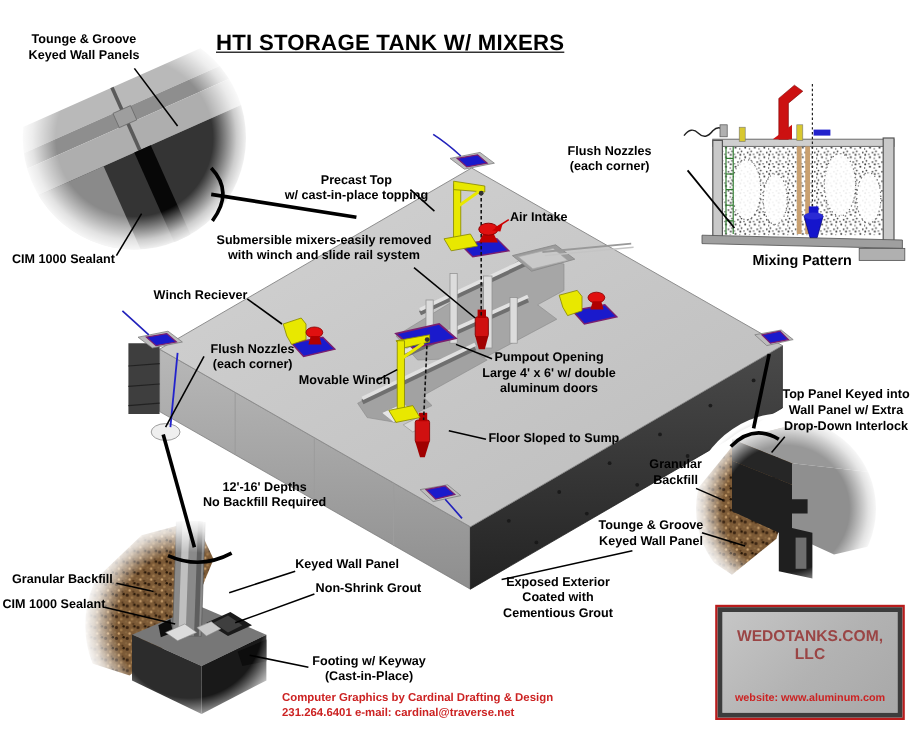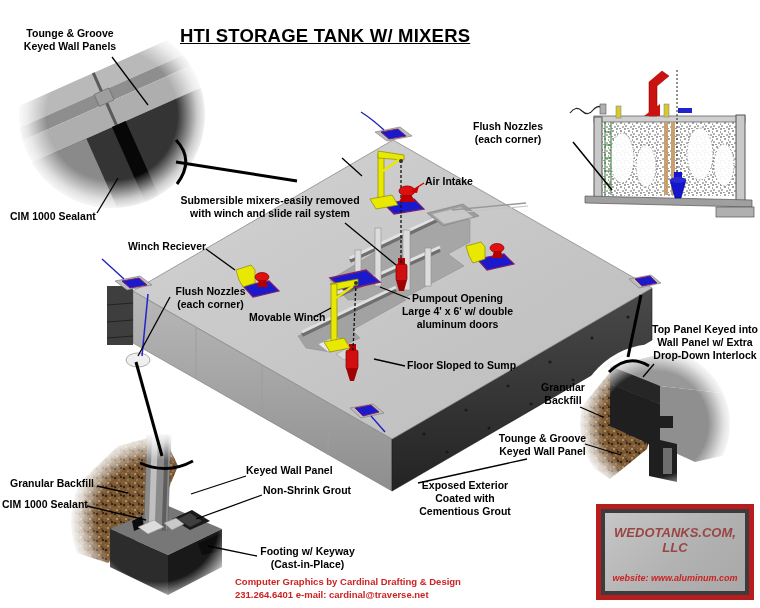--- a/index.html
+++ b/index.html
@@ -9,21 +9,21 @@
   .lbl{position:absolute;font-weight:bold;font-size:10.5px;color:#000;
        white-space:pre-line;line-height:1.25;z-index:5;}
   .ctr{text-align:center;}
   .title{position:absolute;left:180px;top:25px;width:440px;text-align:left;
          font-weight:bold;font-size:18.5px;text-decoration:underline;
          letter-spacing:.2px;white-space:pre-line;z-index:5;}
   .credits{position:absolute;left:235px;top:575px;width:310px;text-align:left;
            font-weight:bold;font-size:9.5px;color:#cc2222;line-height:1.4;
            white-space:pre-line;z-index:5;}
   .plate{position:absolute;left:596px;top:504px;width:158px;height:96px;
-         border:5px solid #b91c1c;box-sizing:border-box;z-index:4;font-style:italic;}
+         border:2px solid #b91c1c;box-sizing:border-box;z-index:4;}
   .plate-inner{width:100%;height:100%;box-sizing:border-box;border:4px solid #3c3c3c;
          background:linear-gradient(135deg,#c6c6c6 0%,#b2b2b2 55%,#a8a8a8 100%);
          position:relative;}
   .plate-title{position:absolute;top:12px;left:0;width:100%;text-align:center;
          font-weight:bold;font-size:13px;color:#9a4545;}
   .plate-site{position:absolute;bottom:8px;left:0;width:100%;text-align:center;
          font-weight:bold;font-size:9px;color:#cc2222;}
   .mixlbl{font-size:12px;}
 </style>
 </head>
@@ -337,33 +337,38 @@
       <polygon points="410,192 419,186 417,193" fill="#cc0000" stroke="none"></polygon>
     </g>
   </g>
 </svg>
 
 <div class="title">HTI STORAGE TANK W/ MIXERS</div>
 
 <div class="lbl ctr" style="left:5px;top:27px;width:130px;">Tounge &amp; Groove
 Keyed Wall Panels</div>
 <div class="lbl" style="left:10px;top:210px;">CIM 1000 Sealant</div>
+<div class="lbl ctr" style="left:222px;top:144px;width:150px;">Precast Top
+w/ cast-in-place topping</div>
 <div class="lbl ctr" style="left:458px;top:120px;width:100px;">Flush Nozzles
 (each corner)</div>
+<div class="lbl ctr mixlbl" style="left:606px;top:210px;width:125px;">Mixing Pattern</div>
 <div class="lbl" style="left:425px;top:175px;">Air Intake</div>
 <div class="lbl ctr" style="left:180px;top:194px;width:180px;">Submersible mixers-easily removed
 with winch and slide rail system</div>
 <div class="lbl" style="left:128px;top:240px;">Winch Reciever</div>
 <div class="lbl ctr" style="left:163px;top:285px;width:95px;">Flush Nozzles
 (each corner)</div>
 <div class="lbl" style="left:239px;top:311px;padding-left:10px;">Movable Winch</div>
 <div class="lbl ctr" style="left:390px;top:292px;width:135px;">Pumpout Opening
 Large 4' x 6' w/ double
 aluminum doors</div>
 <div class="lbl" style="left:407px;top:359px;">Floor Sloped to Sump</div>
+<div class="lbl ctr" style="left:168px;top:400px;width:105px;">12'-16' Depths
+No Backfill Required</div>
 <div class="lbl ctr" style="left:650px;top:323px;width:110px;">Top Panel Keyed into
 Wall Panel w/ Extra
 Drop-Down Interlock</div>
 <div class="lbl ctr" style="left:524px;top:381px;width:78px;">Granular
 Backfill</div>
 <div class="lbl ctr" style="left:485px;top:432px;width:115px;">Tounge &amp; Groove
 Keyed Wall Panel</div>
 <div class="lbl ctr" style="left:410px;top:479px;width:110px;">Exposed Exterior
 Coated with
 Cementious Grout</div>

